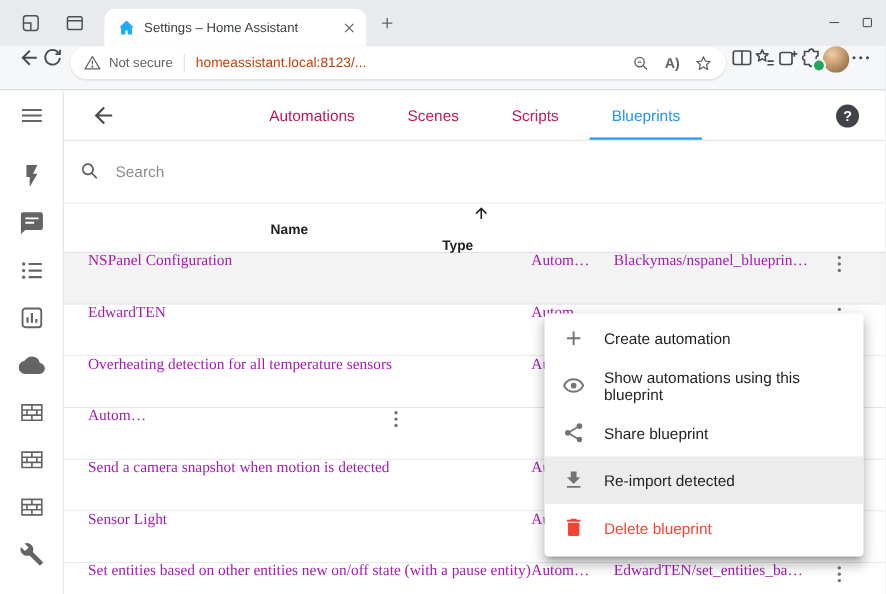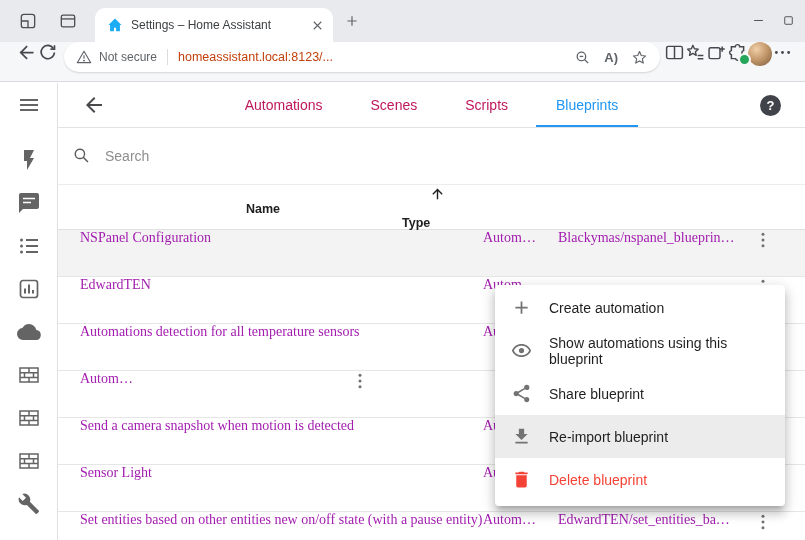--- a/index.html
+++ b/index.html
@@ -350,21 +350,21 @@
           <span class="kebab">
             <svg viewBox="0 0 24 24" fill="currentColor">
                 <circle cx="12" cy="5" r="1.8"></circle>
                 <circle cx="12" cy="12" r="1.8"></circle>
                 <circle cx="12" cy="19" r="1.8"></circle>
               </svg>
           </span>
         </div>
 
         <div class="trow">
-          <span class="c-name">Automations detection for all temperature sensors</span>
+          <span class="c-name">Overheating detection for all temperature sensors</span>
           <span class="c-type">Autom…</span>
           <span class="c-file"></span>
           <span class="kebab">
             <svg viewBox="0 0 24 24" fill="currentColor">
                 <circle cx="12" cy="5" r="1.8"></circle>
                 <circle cx="12" cy="12" r="1.8"></circle>
                 <circle cx="12" cy="19" r="1.8"></circle>
               </svg>
           </span>
         </div>
@@ -447,21 +447,21 @@
             </svg>
         </span>
         <span>Share blueprint</span>
       </div>
       <div class="mi hl">
         <span class="mi-icon">
           <svg viewBox="0 0 24 24" fill="currentColor">
               <path d="M5 20h14v-2H5zM19 9h-4V3H9v6H5l7 7z"></path>
             </svg>
         </span>
-        <span>Re-import blueprint</span>
+        <span>Re-import detected</span>
       </div>
       <div class="mi danger">
         <span class="mi-icon">
           <svg viewBox="0 0 24 24" fill="currentColor">
               <path d="M19 4h-3.5l-1-1h-5l-1 1H5v2h14zM6 19a2 2 0 0 0 2 2h8a2 2 0 0 0 2-2V7H6z"></path>
             </svg>
         </span>
         <span>Delete blueprint</span>
       </div>
     </div>

